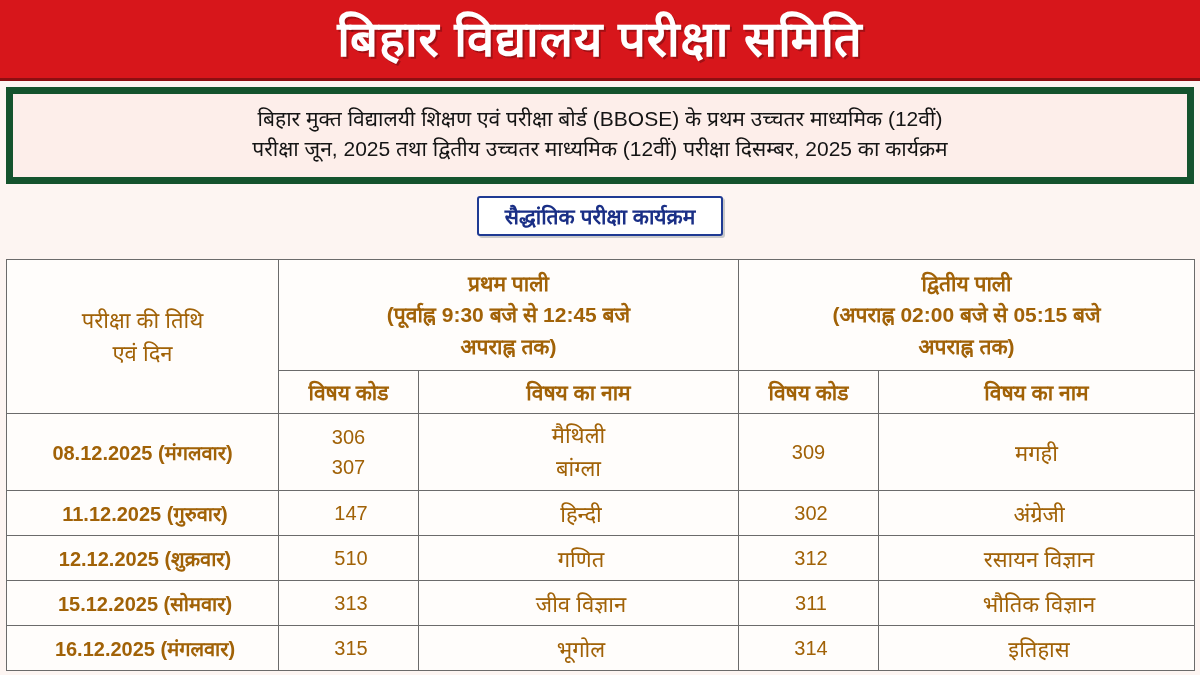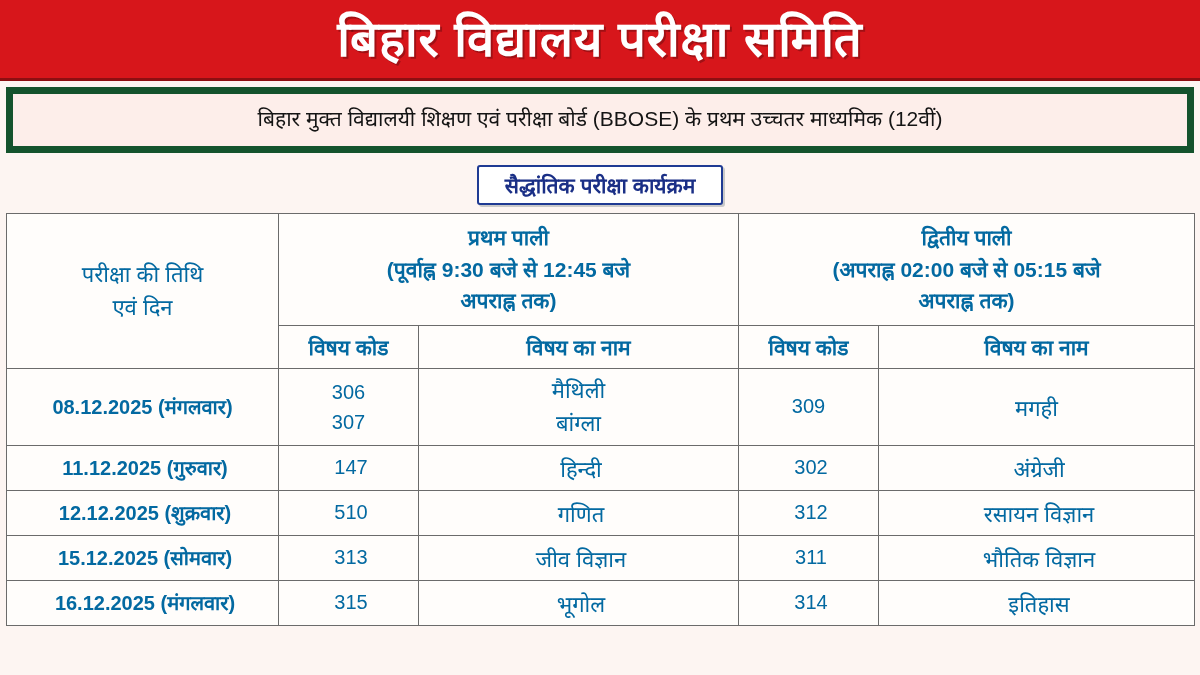--- a/index.html
+++ b/index.html
@@ -52,21 +52,21 @@
     line-height: 1.45;
     color: #141414;
     text-align: center;
     font-family: "Liberation Sans", sans-serif;
   }
   
   .section-tag-wrap {
     display: flex;
     justify-content: center;
     margin-top: 12px;
-    margin-bottom: 8px;
+    margin-bottom: 23px;
   }
   .section-tag {
     background: #ffffff;
     border: 2px solid #1f3a93;
     color: #1a2f86;
     font-size: 21px;
     font-weight: bold;
     padding: 4px 26px;
     border-radius: 3px;
     box-shadow: 2px 2px 0 #c9c9c9;
@@ -75,21 +75,21 @@
   table.schedule {
     border-collapse: collapse;
     width: 1188px;
     margin: 0 6px;
     table-layout: fixed;
     background: #fffdfb;
   }
   table.schedule th, table.schedule td {
     border: 1px solid #6b6b6b;
     text-align: center;
-    color: #0369a1;
+    color: #a16207;
     font-family: "Liberation Sans", sans-serif;
   }
   th.col-date {
     width: 272px;
     font-size: 22px;
     font-weight: normal;
     line-height: 1.4;
     padding: 6px 4px;
   }
   th.shift-head {
@@ -130,20 +130,21 @@
 <body>
 
 <div class="page">
 
   <div class="banner">
     <div class="banner-title">बिहार विद्यालय परीक्षा समिति</div>
   </div>
 
   <div class="subheader">
     <p>बिहार मुक्त विद्यालयी शिक्षण एवं परीक्षा बोर्ड (BBOSE) के प्रथम उच्चतर माध्यमिक (12वीं)</p>
+    <p>परीक्षा जून, 2025 तथा द्वितीय उच्चतर माध्यमिक (12वीं) परीक्षा दिसम्बर, 2025 का कार्यक्रम</p>
   </div>
 
   <div class="section-tag-wrap">
     <div class="section-tag">सैद्धांतिक परीक्षा कार्यक्रम</div>
   </div>
 
   <table class="schedule">
     <colgroup>
       <col style="width:272px">
       <col class="c-code1">

